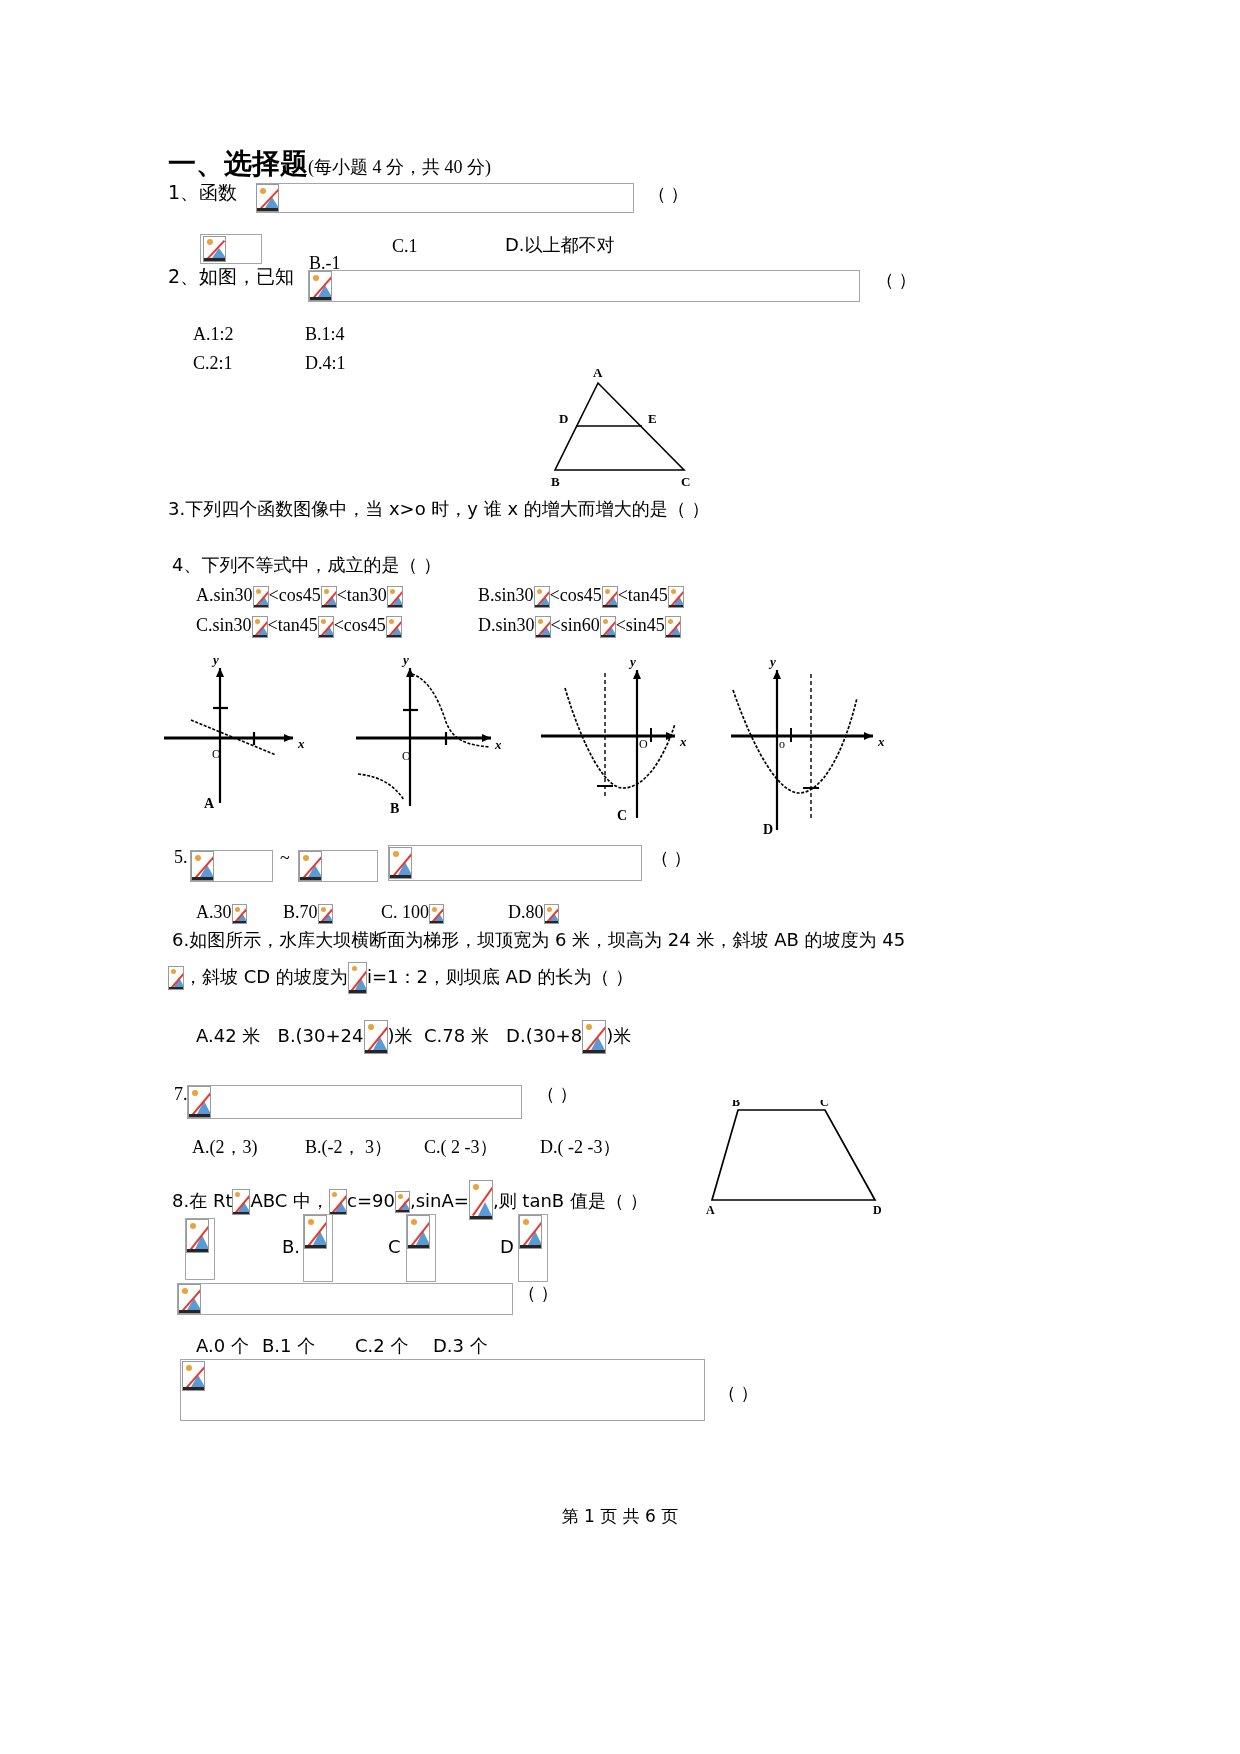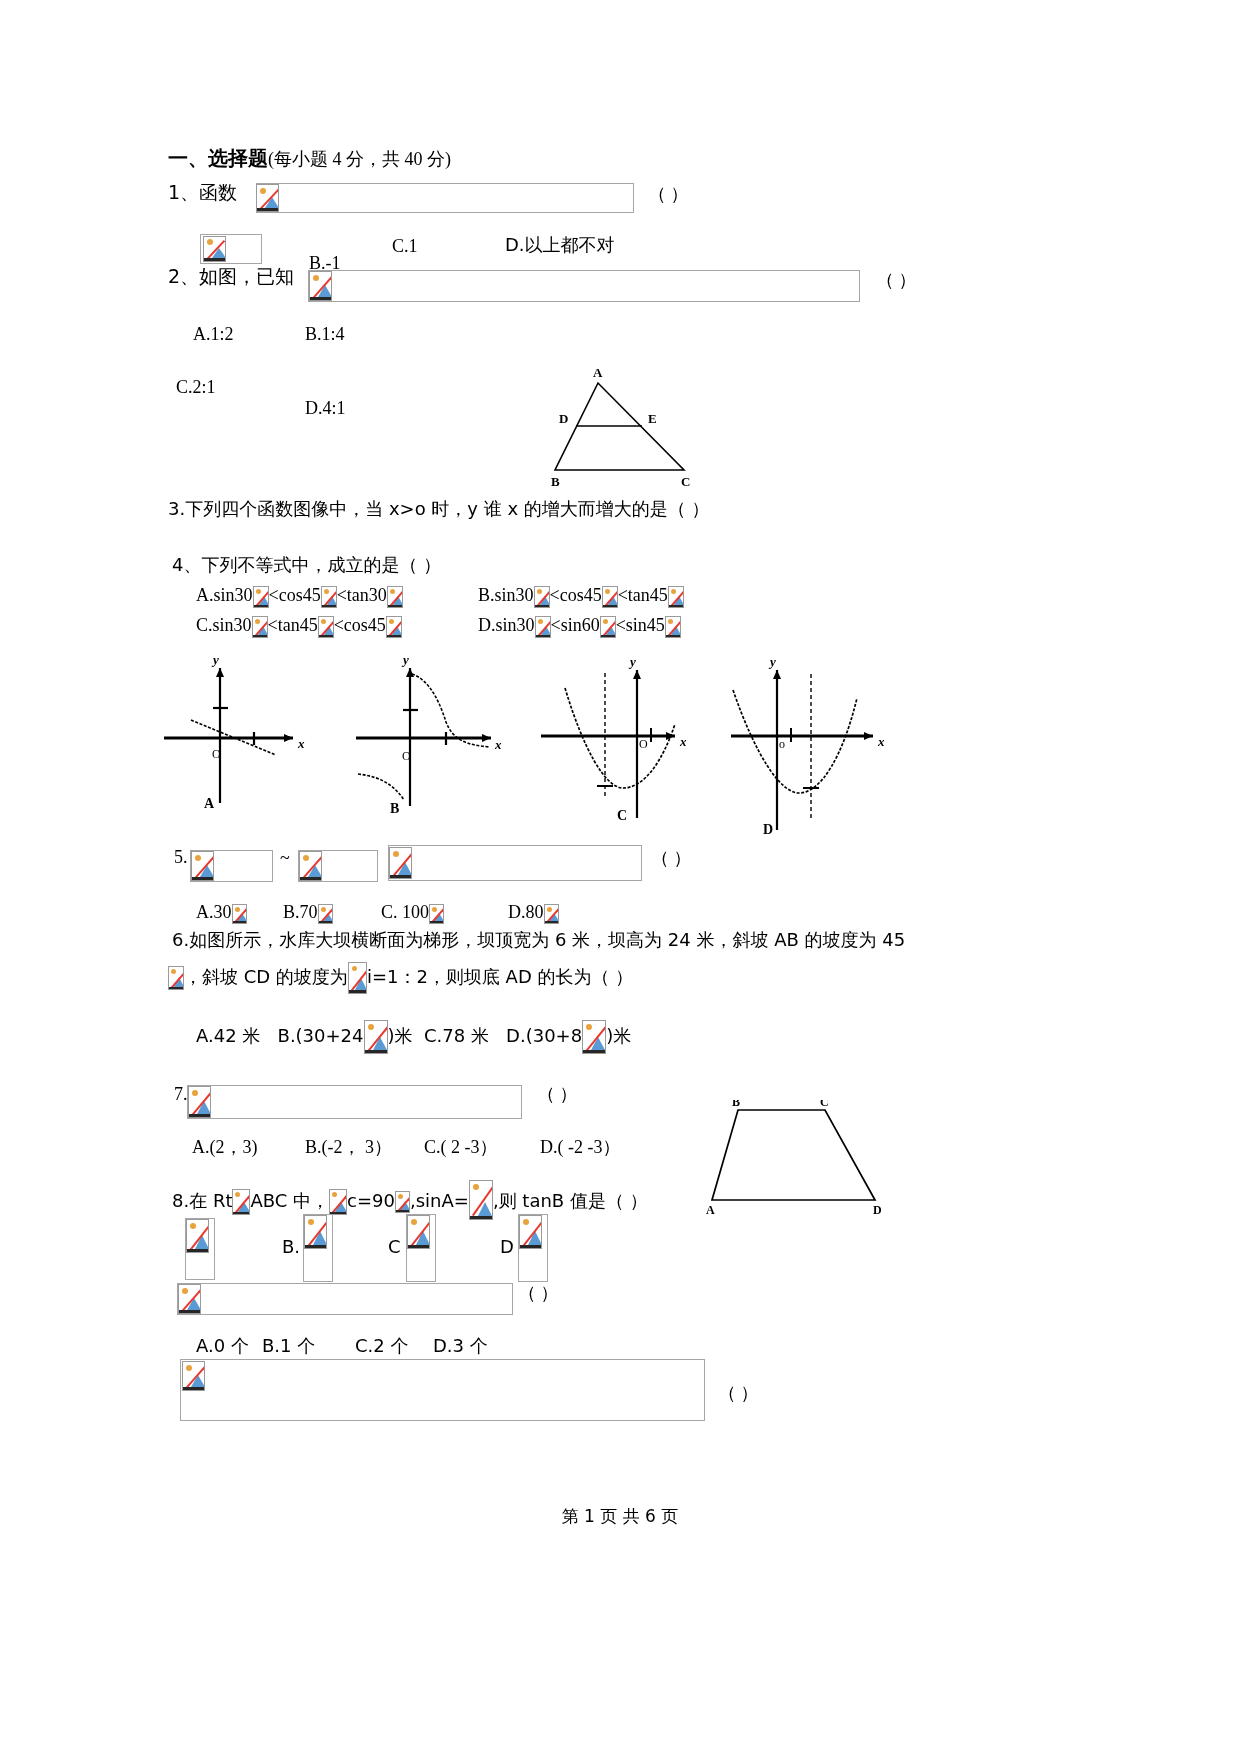--- a/index.html
+++ b/index.html
@@ -41,21 +41,21 @@
   
   .sec-head {
     position: absolute;
     left: 168px; top: 145px;
     font-size: 20px;
     white-space: nowrap;
   }
   .sec-head .sec-main {
     font-family: "DejaVu Sans", sans-serif;
     font-weight: bold;
-    font-size: 20px;
+    font-size: 28px;
     text-align: right;
   }
   .sec-head .sec-sub {
     font-family: "Liberation Serif", serif;
     font-size: 18px;
   }
 
   
   .txt {
     position: absolute;
@@ -151,22 +151,22 @@
   <span class="brokenimg" style="position:absolute; left:309px; top:271px; width:23px; height:30px;">
     <i class="bi-sun" style="left:3px; top:3px; width:6px; height:6px;"></i>
     <i class="bi-mtn" style="left:8px; bottom:3px; width:0; height:0; background:transparent; border-left:7px solid transparent; border-right:7px solid transparent; border-bottom:12px solid #5b9bd5;"></i>
     <i class="bi-slash" style="left:2px; top:26px; width:30px; height:2px; transform: rotate(-49deg);"></i>
     <i class="bi-base" style="height:3px;"></i>
   </span>
   <div class="txt txt-serif" style="left:876px; top:268px;">（    ）</div>
 
   <div class="txt txt-serif" style="left:193px; top:322px;">A.1:2</div>
   <div class="txt txt-serif" style="left:305px; top:322px;">B.1:4</div>
-  <div class="txt txt-serif" style="left:176px; top:351px;margin-top:24px;">C.2:1</div>
-  <div class="txt txt-serif" style="left:305px; top:351px;margin-top:45px;">D.4:1</div>
+  <div class="txt txt-serif" style="left:193px; top:351px;">C.2:1</div>
+  <div class="txt txt-serif" style="left:305px; top:351px;">D.4:1</div>
 
   <div class="fig" style="left:538px; top:360px;">
     <svg width="170" height="130" viewBox="0 0 170 130">
       <g stroke="#000" stroke-width="1.6" fill="none">
         <path d="M60 23 L17 110 L146 110 Z"></path>
         <path d="M38 66 L104 66"></path>
       </g>
       <g font-family="Liberation Serif, serif" font-size="13" font-weight="bold" fill="#000">
         <text x="55" y="17">A</text>
         <text x="21" y="63">D</text>

